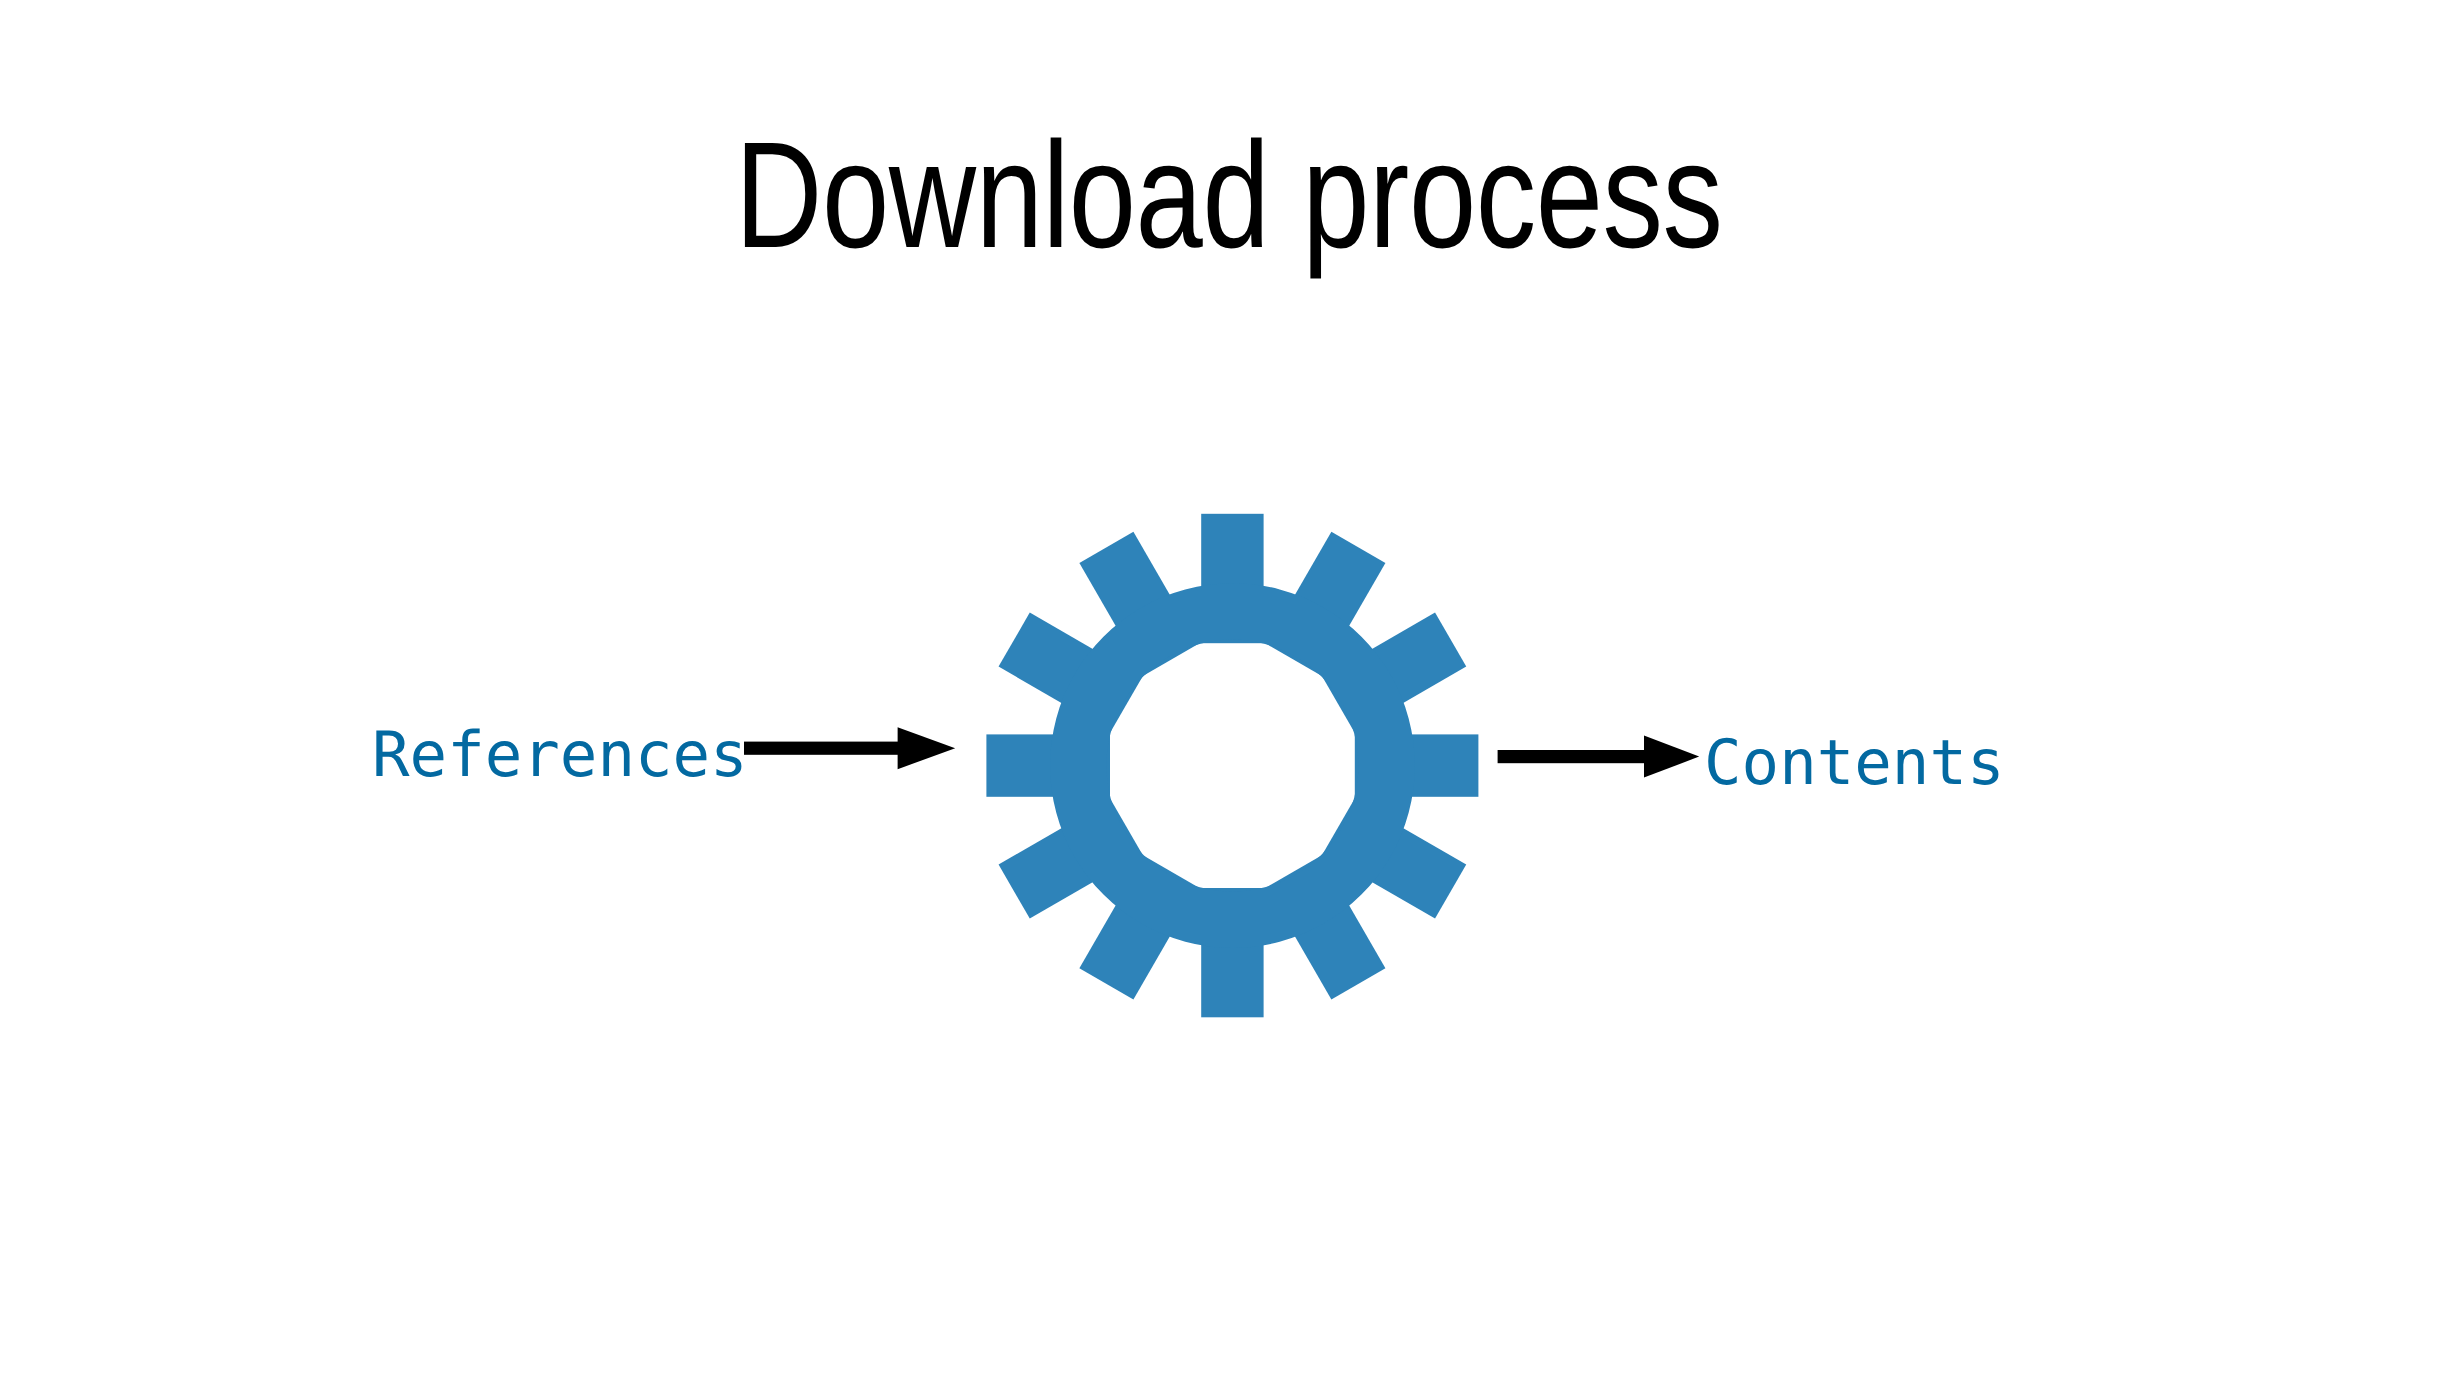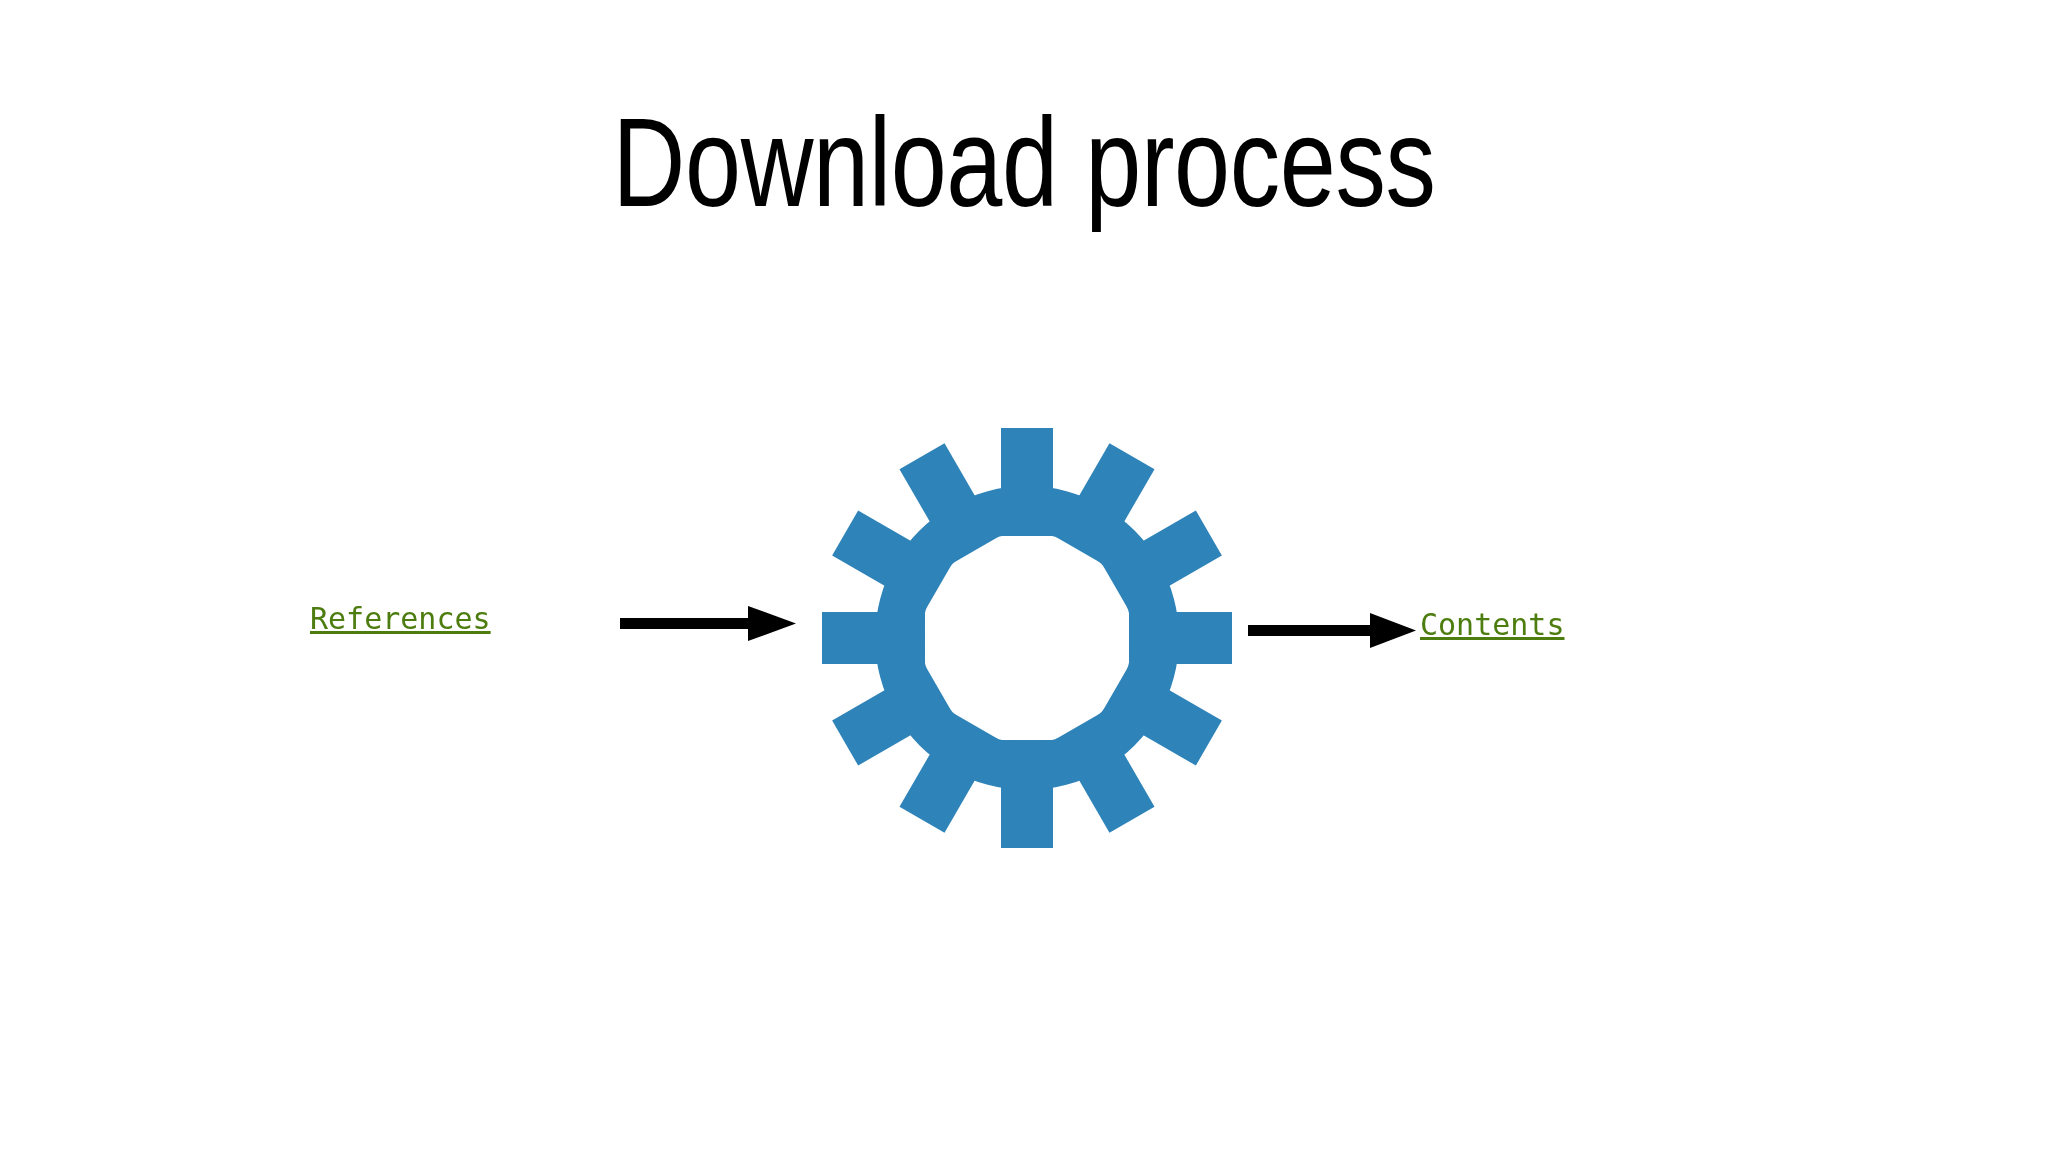--- a/index.html
+++ b/index.html
@@ -45,26 +45,25 @@
     position: absolute;
     left: 0;
     top: 0;
     width: 2048px;
     height: 1152px;
   }
 
   .node-label {
     position: absolute;
     font-family: "DejaVu Sans Mono", "Liberation Mono", monospace;
-    font-size: 30px;
+    font-size: 52px;
     font-weight: 400;
-    color: #4d7c0f;
+    color: #0369a1;
     white-space: nowrap;
     line-height: 1;
-    text-decoration: underline;
   }
   .node-label.left {
     left: 310px;
     top: 604px;
   }
   .node-label.right {
     left: 1420px;
     top: 610px;
   }
 

